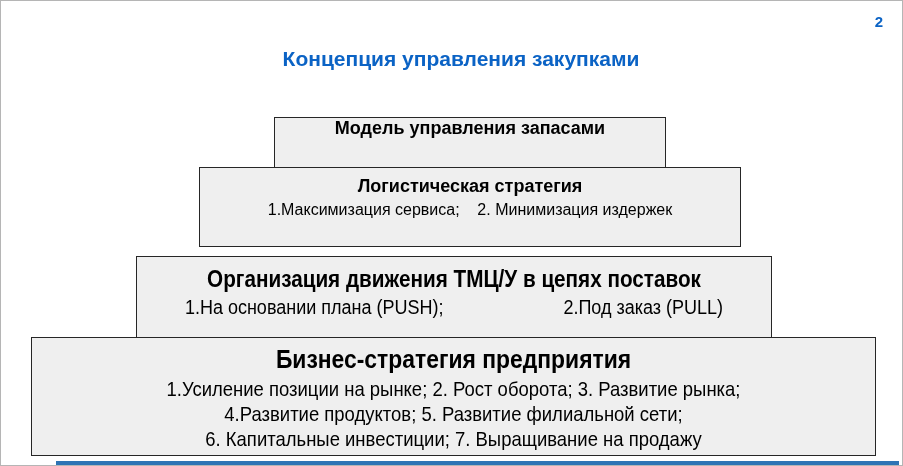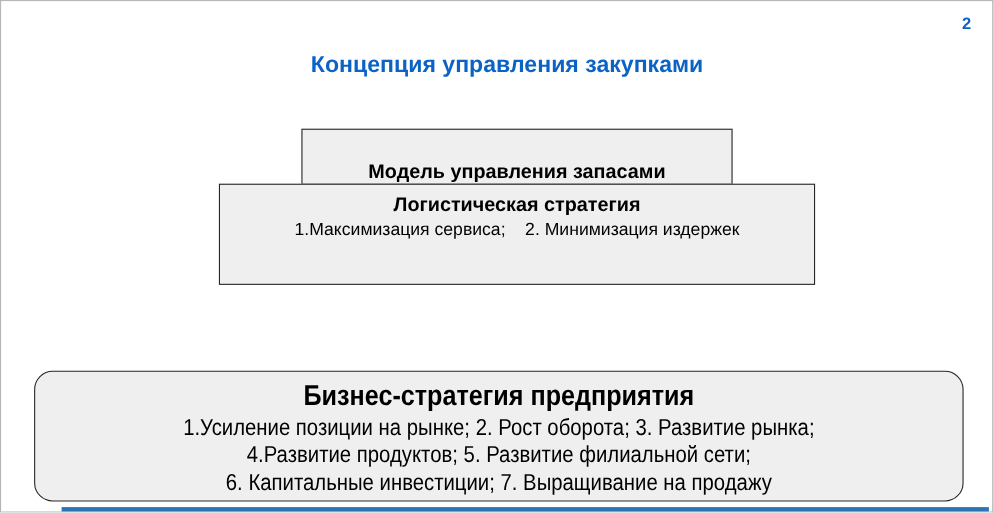--- a/index.html
+++ b/index.html
@@ -23,32 +23,32 @@
     font-size:21px;font-weight:bold;color:#0b63c5;
   }
   .box{
     position:absolute;
     background:#efefef;
     border:1.5px solid #262626;
     box-sizing:border-box;
     text-align:center;
   }
   .box1{left:273px;top:116px;width:392px;height:51px;
-        display:flex;align-items:flex-end;justify-content:center;}
+        display:flex;align-items:flex-start;justify-content:center;}
   .box1 .box-title{font-size:18px;font-weight:bold;}
-  .box2{left:198px;top:166px;width:542px;height:92px;padding-top:6px;}
+  .box2{left:198px;top:166px;width:542px;height:80px;padding-top:6px;}
   .box2 .box-title{font-size:18px;font-weight:bold;line-height:25px;}
   .box2 .box-line{font-size:16px;line-height:22px;}
   .box3{left:135px;top:255px;width:636px;height:82px;padding-top:7px;}
   .box3 .box-title{font-size:23px;font-weight:bold;line-height:30px;}
   .box3 .box-row{
     display:flex;justify-content:space-between;
     padding:0 18px;font-size:20px;line-height:27px;
   }
-  .box4{left:30px;top:336px;width:845px;height:119px;padding-top:5px;border-radius:17px;}
+  .box4{left:30px;top:336px;width:845px;height:119px;padding-top:5px;}
   .box4 .box-title{font-size:26px;font-weight:bold;line-height:33px;}
   .box4 .box-line{font-size:21px;line-height:25px;}
   .pre{white-space:pre;text-align:center;}
   .nowrap{white-space:nowrap;}
   .cond90{transform:scaleX(0.90);transform-origin:50% 50%;}
   .cond88{transform:scaleX(0.88);transform-origin:50% 50%;}
   .bottom-bar{
     position:absolute;left:55px;top:460px;width:843px;height:5px;
     background:#2e74b5;
   }
@@ -64,20 +64,27 @@
 
   <div class="box box1">
     <div class="box-title">Модель управления запасами</div>
   </div>
 
   <div class="box box2">
     <div class="box-title">Логистическая стратегия</div>
     <div class="box-line pre">1.Максимизация сервиса;    2. Минимизация издержек</div>
   </div>
 
+  <div class="box box3">
+    <div class="box-title nowrap cond90">Организация движения ТМЦ/У в цепях поставок</div>
+    <div class="box-row cond90">
+      <span class="nowrap">1.На основании плана (PUSH);</span>
+      <span class="nowrap">2.Под заказ (PULL)</span>
+    </div>
+  </div>
 
   <div class="box box4">
     <div class="box-title nowrap cond88">Бизнес-стратегия предприятия</div>
     <div class="box-line nowrap cond88">1.Усиление позиции на рынке;  2. Рост оборота;  3. Развитие рынка;</div>
     <div class="box-line nowrap cond88">4.Развитие продуктов; 5. Развитие филиальной сети;</div>
     <div class="box-line nowrap cond88">6. Капитальные инвестиции; 7. Выращивание на продажу</div>
   </div>
 
   <div class="bottom-bar"></div>
 

